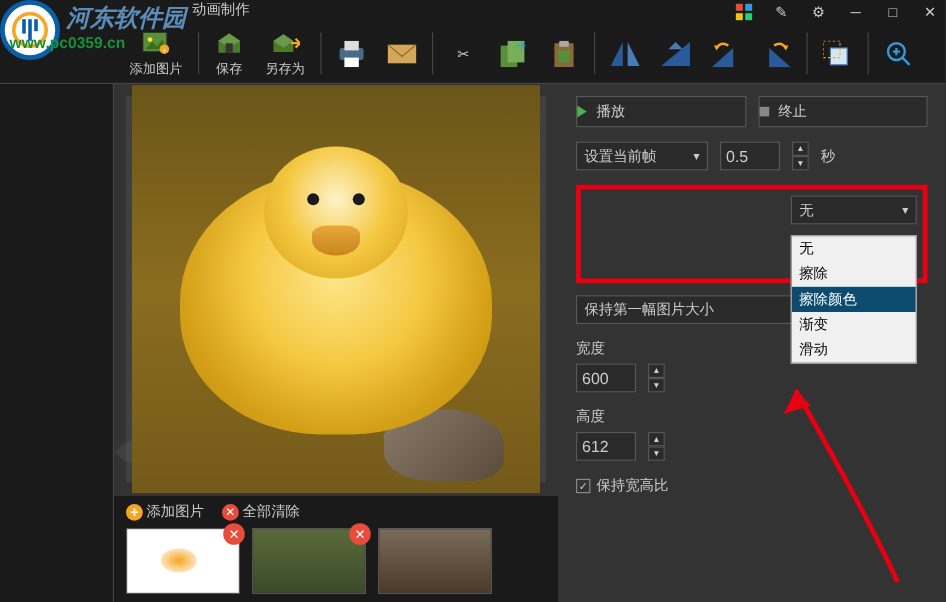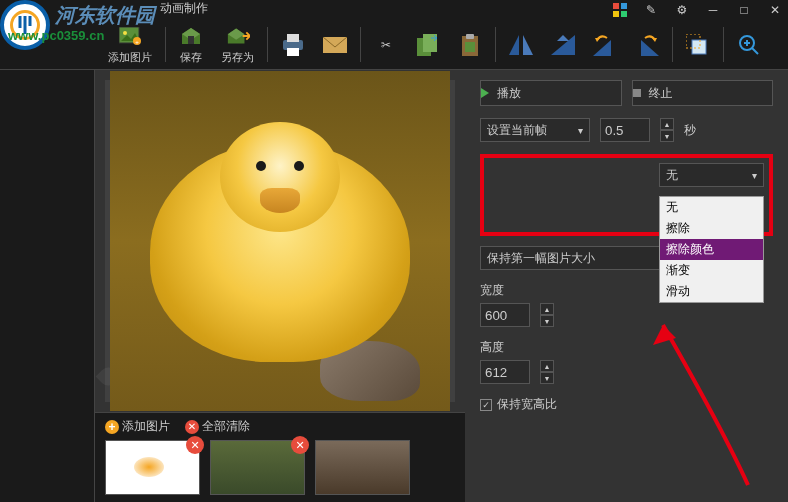--- a/index.html
+++ b/index.html
@@ -64,21 +64,21 @@
     
     .dropdown { background: #2a2a2a; border: 1px solid #555; height: 24px; display: flex; align-items: center; padding: 0 6px; color: #ccc; cursor: pointer; position: relative; }
     .dropdown::after { content: '▾'; position: absolute; right: 6px; font-size: 10px; }
     .num-input { width: 50px; height: 24px; background: #2a2a2a; border: 1px solid #555; color: #ccc; padding: 0 4px; }
     .spinner { display: flex; flex-direction: column; }
     .spinner span { width: 14px; height: 12px; background: #2a2a2a; border: 1px solid #555; display: flex; align-items: center; justify-content: center; font-size: 7px; cursor: pointer; }
     
     .red-box { border: 4px solid #e60012; padding: 5px; margin-bottom: 10px; position: relative; }
     .dropdown-open { position: absolute; top: 38px; right: 5px; width: 105px; background: #f0f0f0; color: #000; z-index: 10; border: 1px solid #999; }
     .dropdown-open div { padding: 2px 6px; font-size: 12px; cursor: pointer; }
-    .dropdown-open div.sel { background: #701a75; color: #fff; }
+    .dropdown-open div.sel { background: #0c4a6e; color: #fff; }
     
     .field-label { font-size: 12px; margin-bottom: 4px; display: block; }
     .checkbox-row { display: flex; align-items: center; gap: 5px; margin-top: 10px; }
     .checkbox { width: 12px; height: 12px; border: 1px solid #888; display: flex; align-items: center; justify-content: center; font-size: 9px; color: #ccc; }
     
     .red-arrow { position: absolute; right: 30px; top: 310px; z-index: 50; pointer-events: none; }
   </style>
 </head>
 <body>
 

